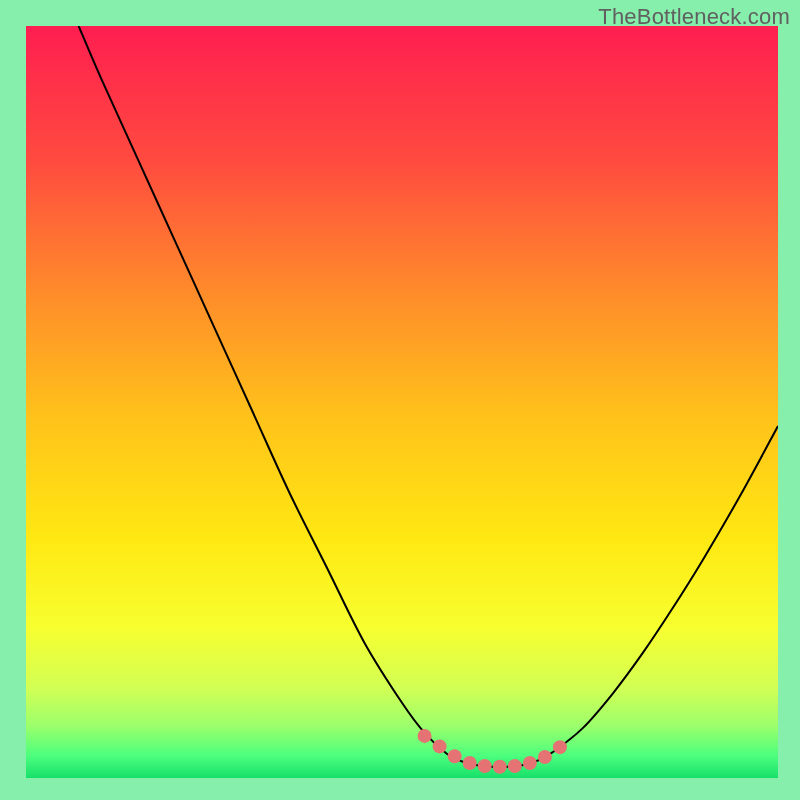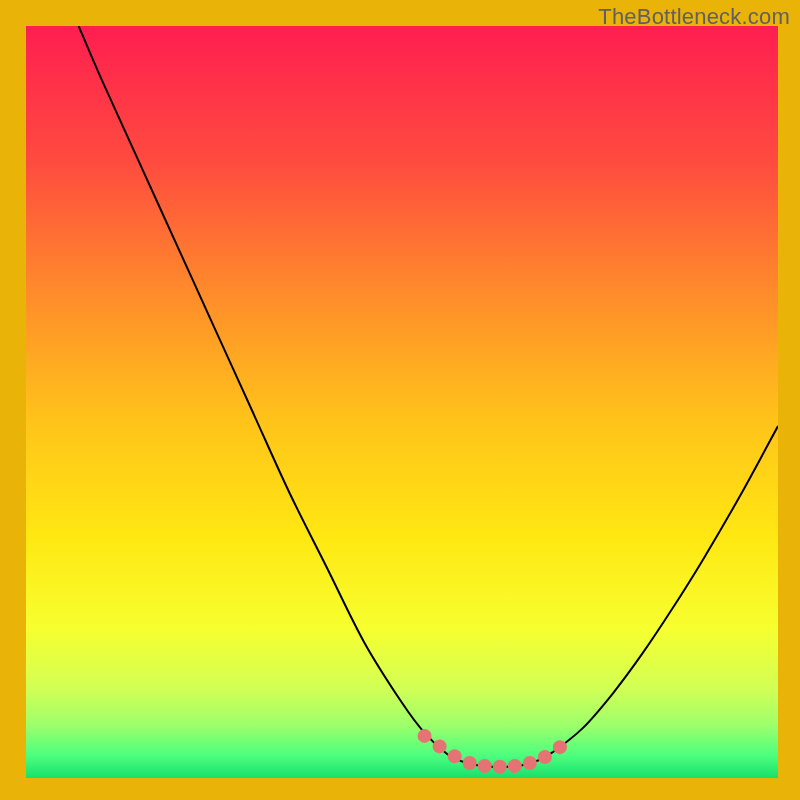--- a/index.html
+++ b/index.html
@@ -8,21 +8,21 @@
     width: 800px;
     height: 800px;
     background: #000000;
     overflow: hidden;
     font-family: Arial, Helvetica, sans-serif;
   }
   .stage {
     position: relative;
     width: 800px;
     height: 800px;
-    background: #eab308;
+    background: #86efac;
     text-align: center;
   }
   .watermark {
     position: absolute;
     top: 4px;
     right: 10px;
     color: #606060;
     font-size: 22px;
     font-weight: 500;
     letter-spacing: 0.2px;

